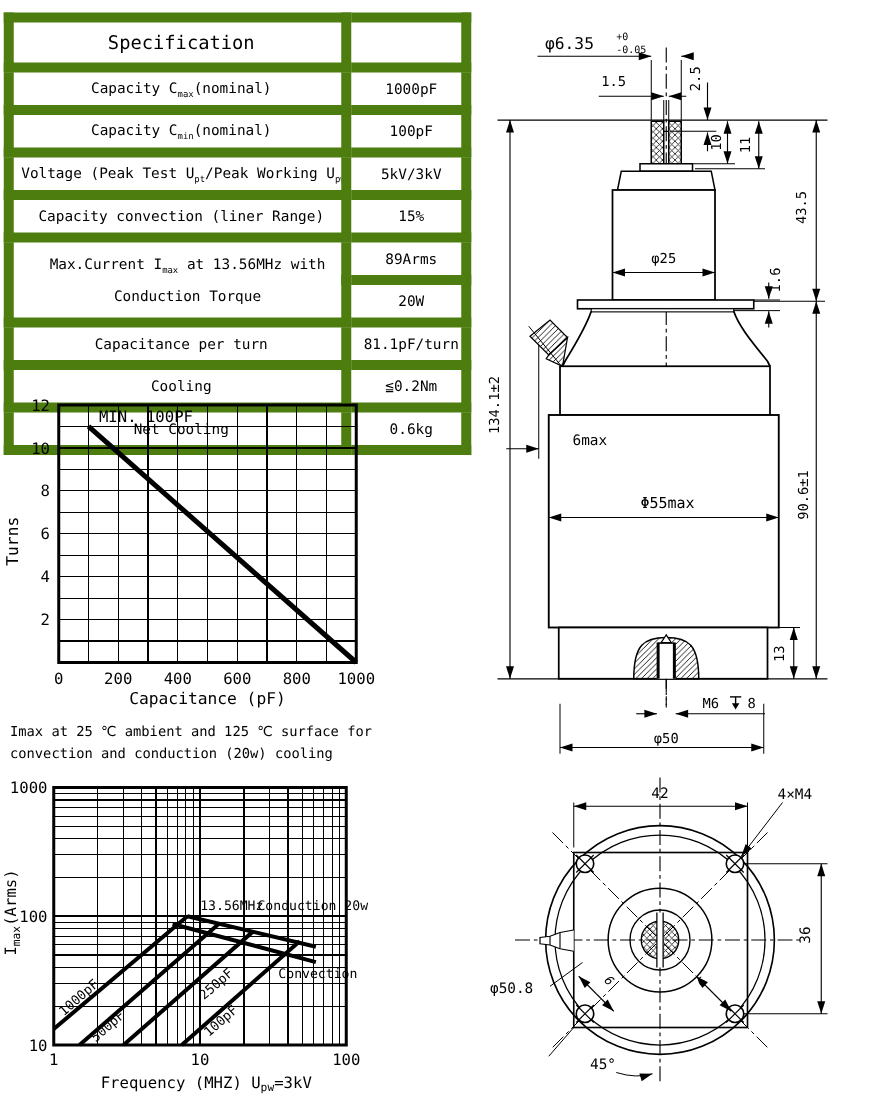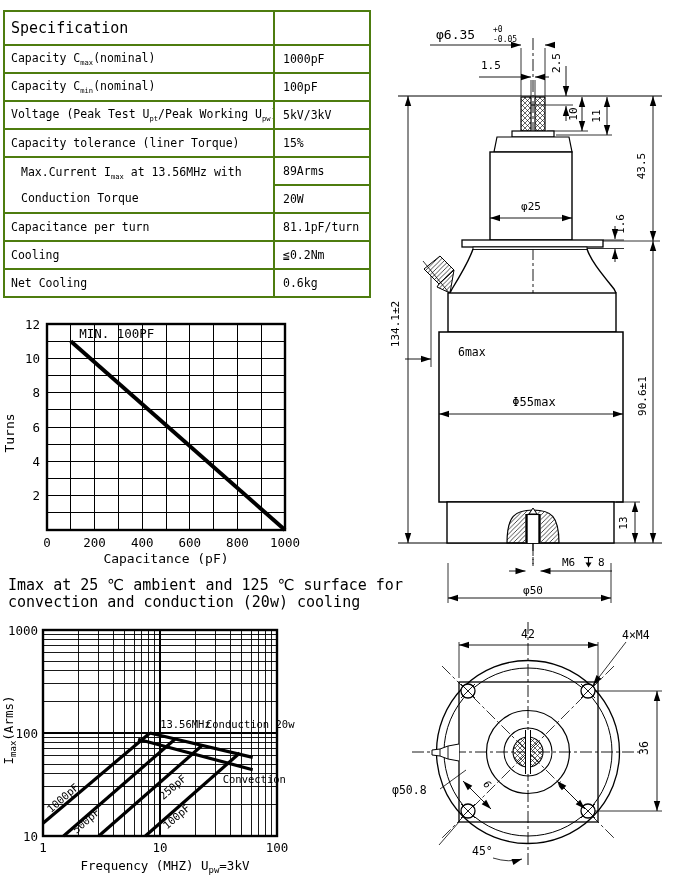--- a/index.html
+++ b/index.html
@@ -1,35 +1,35 @@
 <!DOCTYPE html>
 <html><head>
 <meta charset="utf-8">
 <style>
   html,body{margin:0;padding:0;background:#fff;}
   .page{position:relative;width:700px;height:885px;background:#ffffff;overflow:hidden;
         font-family:"DejaVu Sans Mono","DejaVu Sans",monospace;color:#000;}
   
   table.spec{position:absolute;left:3px;top:10px;width:366px;border-collapse:collapse;
              table-layout:fixed;}
-  table.spec td{border:2px solid #4d7c0f;padding:0 0 0 6px;font-size:11.5px;white-space:nowrap;
-                overflow:hidden;height:26px;vertical-align:middle;}
+  table.spec td{border:8px solid #4d7c0f;padding:0 0 0 6px;font-size:11.5px;white-space:nowrap;
+                overflow:hidden;height:26px;vertical-align:middle;text-align:center;}
   table.spec td.hdr{font-size:15px;height:32px;}
   table.spec td.val{padding-left:8px;}
   table.spec col.c1{width:270px;} table.spec col.c2{width:96px;}
   table.spec td.merged{padding:0;}
   table.spec td.merged .ln{height:26px;line-height:26px;padding-left:16px;}
   sub{font-size:62%;}
   
   svg{position:absolute;}
   #chart-turns{left:0;top:300px;}
   #chart-imax{left:0;top:618px;}
   #side-view{left:390px;top:18px;}
   #bottom-view{left:390px;top:618px;}
-  .caption{position:absolute;left:8px;top:577px;font-size:15px;line-height:17px;white-space:pre;}
+  .caption{position:absolute;left:8px;top:577px;font-size:11px;line-height:17px;white-space:pre;}
   svg text{font-family:"DejaVu Sans Mono","DejaVu Sans",monospace;fill:#000;}
 </style>
 </head>
 <body>
 
 <div class="page">
 
   <table class="spec">
     <colgroup>
         <col class="c1">
@@ -46,21 +46,21 @@
     </tr>
     <tr>
       <td>Capacity C<sub>min</sub>(nominal)</td>
       <td class="val">100pF</td>
     </tr>
     <tr>
       <td>Voltage (Peak Test U<sub>pt</sub>/Peak Working U<sub>pw</sub>)</td>
       <td class="val">5kV/3kV</td>
     </tr>
     <tr>
-      <td>Capacity tolerance (liner Torque)</td>
+      <td>Capacity convection (liner Range)</td>
       <td class="val">15%</td>
     </tr>
     <tr>
       <td class="merged" rowspan="2">
         <div class="ln">Max.Current I<sub>max</sub> at 13.56MHz with</div>
         <div class="ln">Conduction Torque</div>
       </td>
       <td class="val">89Arms</td>
     </tr>
     <tr>

